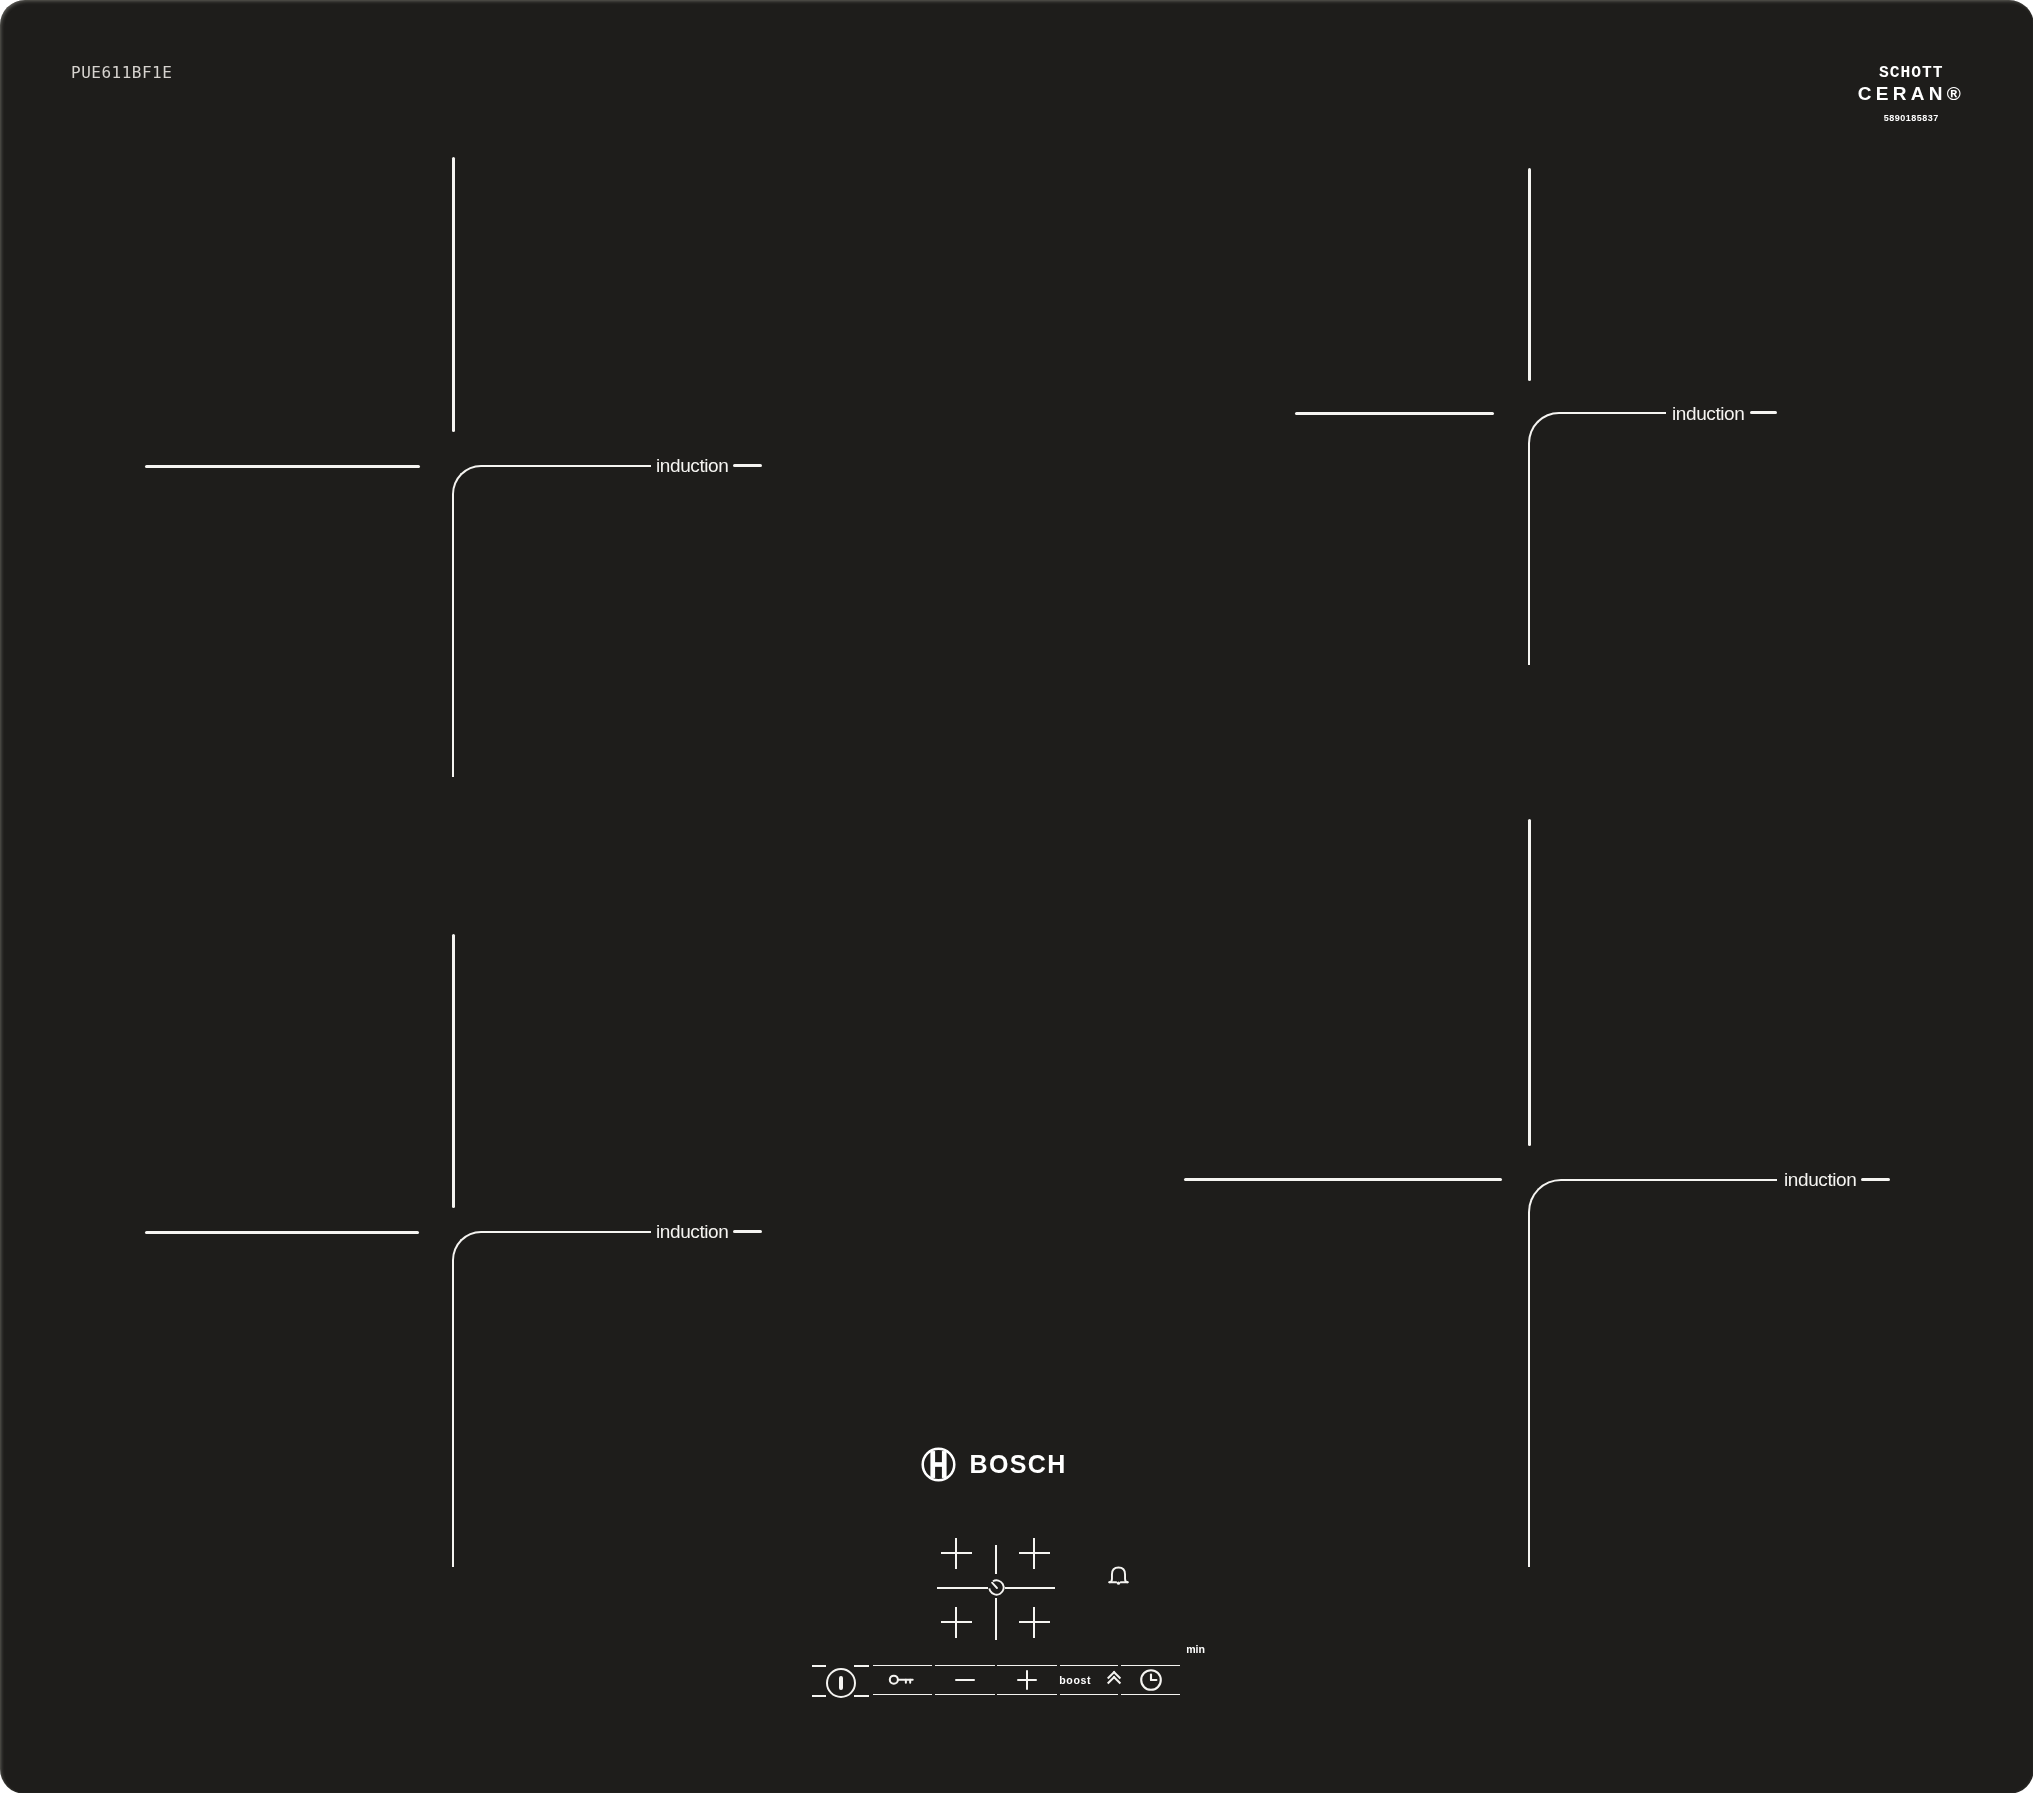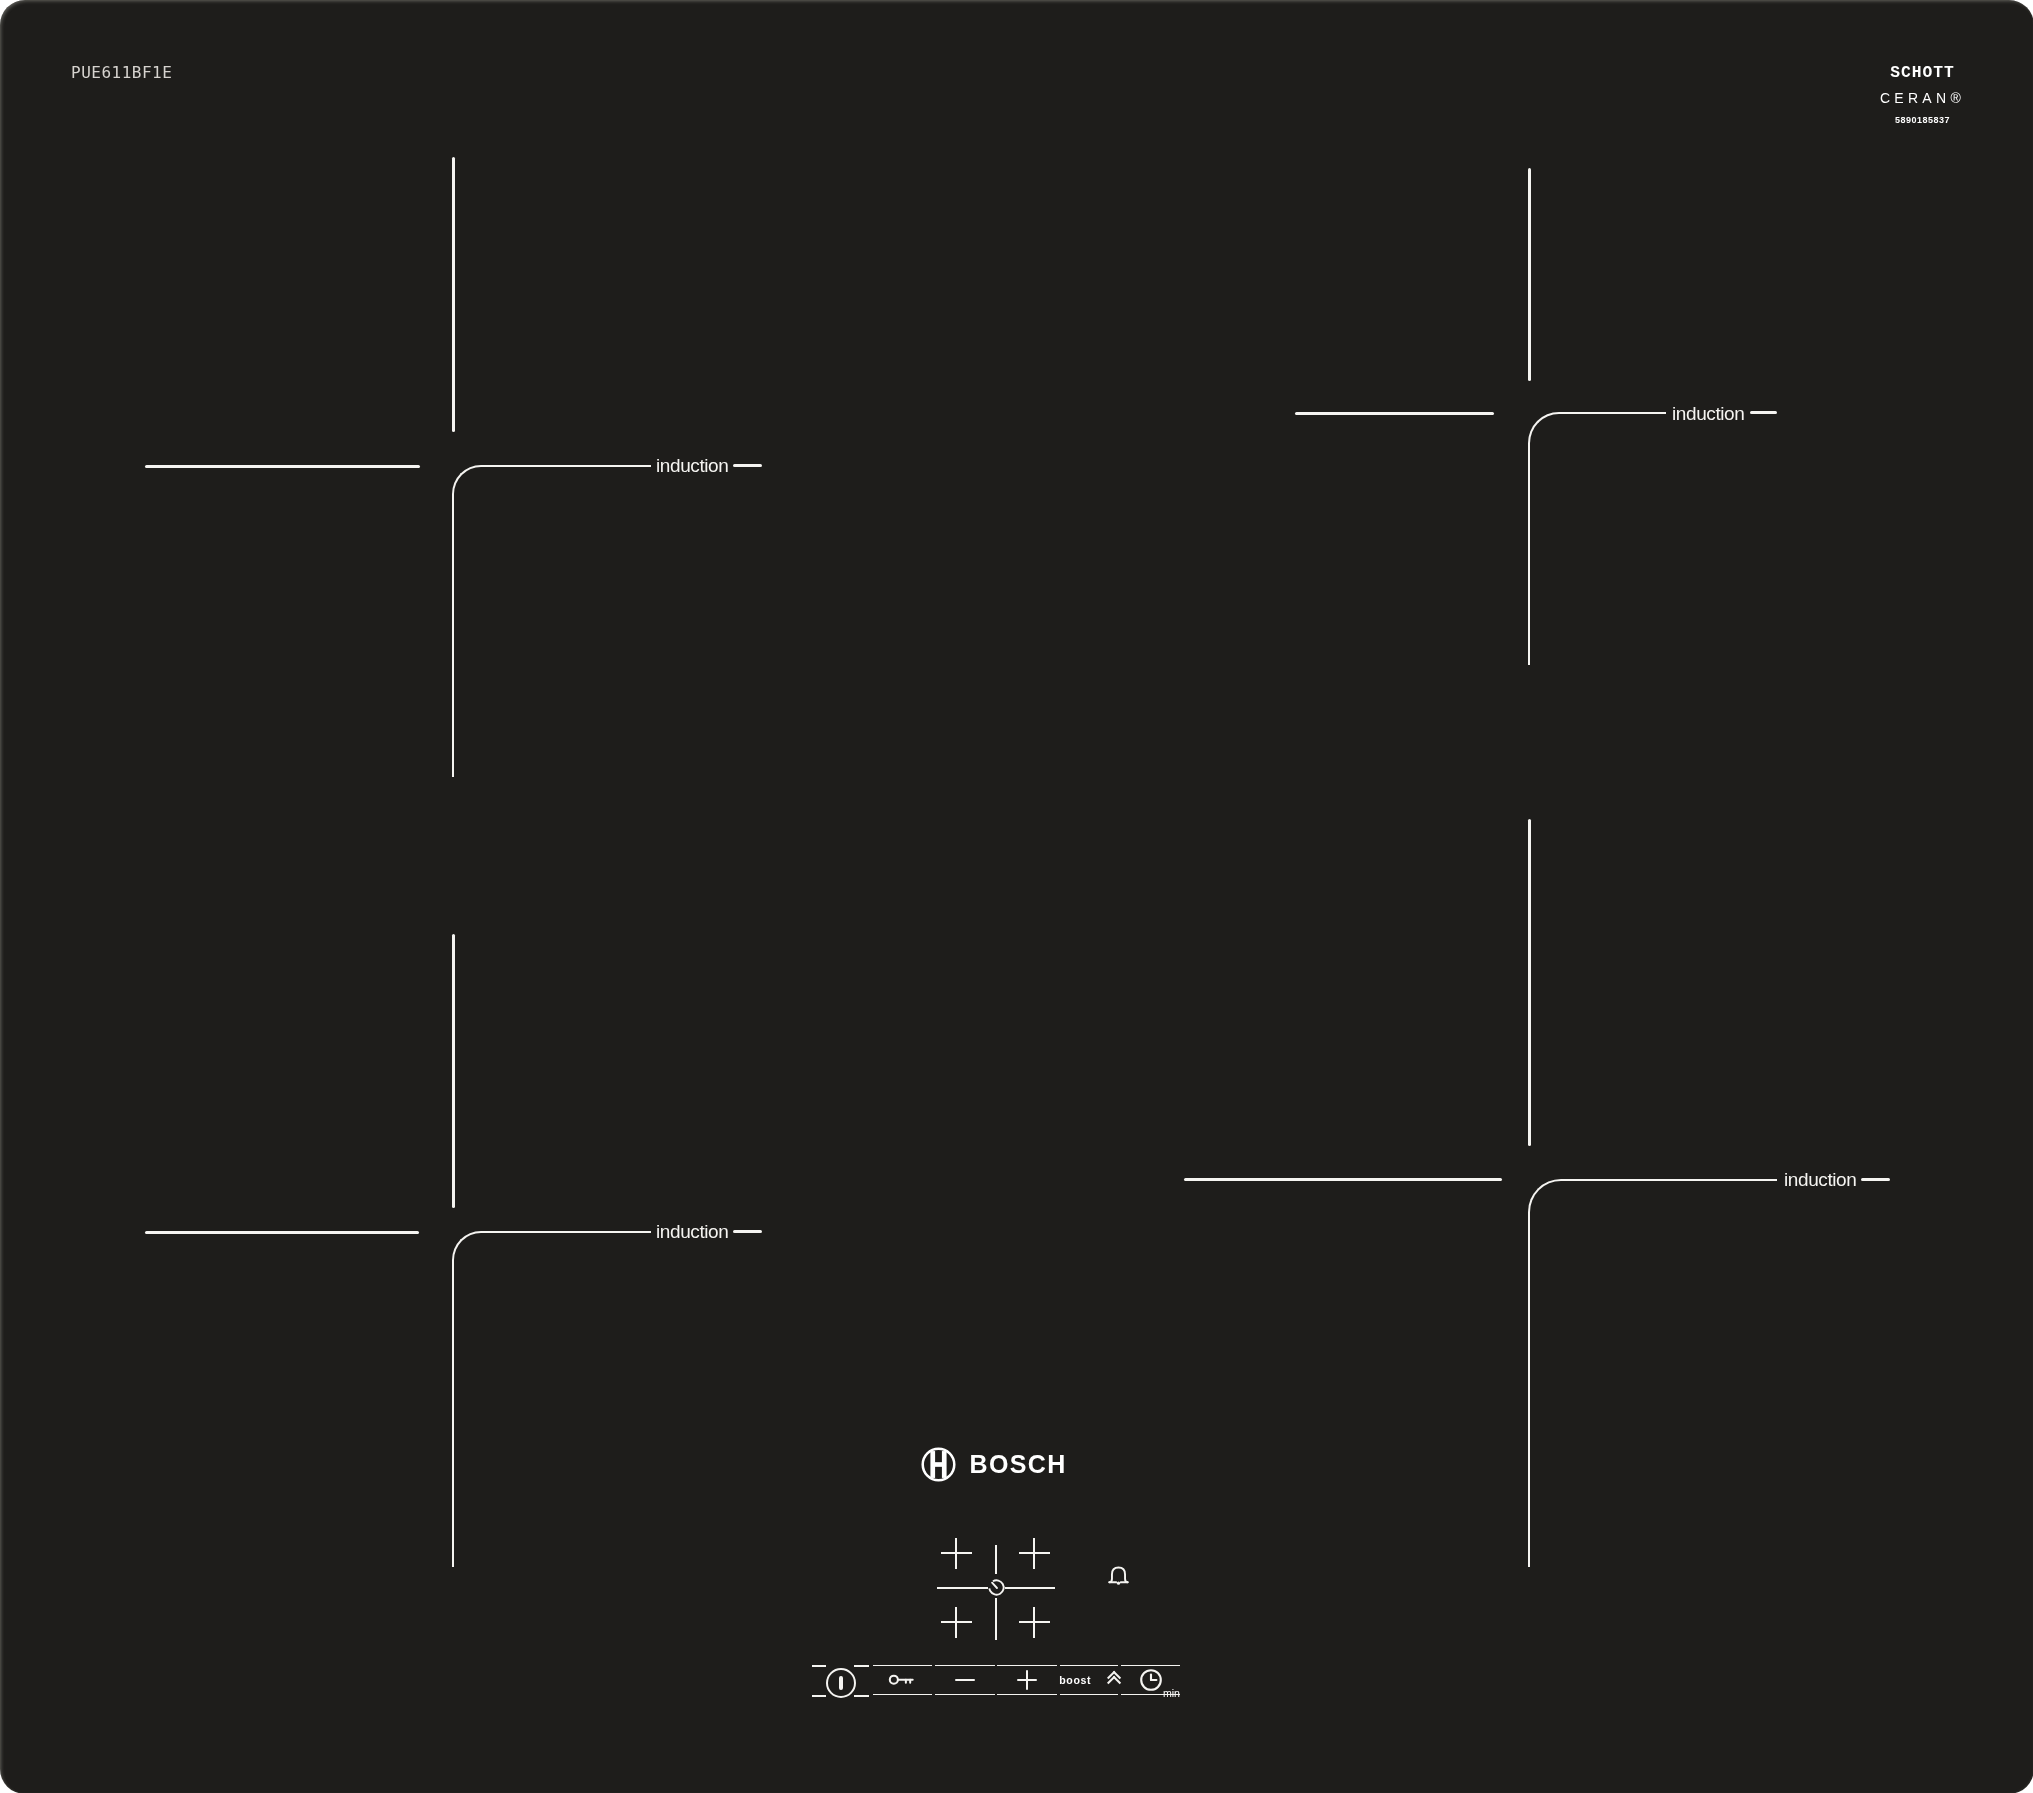--- a/index.html
+++ b/index.html
@@ -32,32 +32,32 @@
   
   .z4-v{left:1528px;top:819px;height:327px;}
   .z4-h{left:1184px;top:1178px;width:318px;}
   .z4-L{left:1528px;top:1179px;width:247px;height:386px;border-top-left-radius:33px;}
   .z4-t{left:1784px;top:1168px;}
   .z4-d{left:1861px;top:1178px;width:29px;}
   
   #model{left:71px;top:63px;color:var(--text_dim,#d6d3cf);font-family:"DejaVu Sans Mono",monospace;font-size:16px;letter-spacing:0.5px;}
   #schott{right:69px;top:65px;text-align:center;color:#fff;line-height:1;}
   #schott .l1{font-weight:bold;font-size:16.3px;letter-spacing:1px;font-family:Liberation Mono, monospace;}
-  #schott .l2{font-weight:normal;font-size:14px;letter-spacing:4.3px;margin-top:10px;}
+  #schott .l2{font-weight:bold;font-size:19px;letter-spacing:4.3px;margin-top:3px;}
   #schott .code{font-weight:bold;font-size:9px;letter-spacing:0.5px;margin-top:10.6px;}
   
   #bosch{left:920px;top:1446px;display:flex;align-items:center;gap:12.5px;text-align:right;}
   #bosch .word{color:#fff;font-weight:bold;font-size:25px;letter-spacing:1.4px;line-height:1;}
   
   .selcross-v{width:2.4px;background:var(--line,#f5f4f1);}
   .selcross-h{height:2.4px;background:var(--line,#f5f4f1);}
   .small-cross{position:absolute;width:33px;height:33px;}
   .small-cross .cv{position:absolute;left:15px;top:1px;width:2.3px;height:31px;background:var(--line,#f5f4f1);}
   .small-cross .ch{position:absolute;left:1px;top:15px;width:31px;height:2.3px;background:var(--line,#f5f4f1);}
-  #min-label{left:1145px;top:1643px;width:35px;text-align:right;color:#fff;font-size:10.6px;font-weight:normal;margin-top:44px;}
+  #min-label{left:1170px;top:1643px;width:35px;text-align:right;color:#fff;font-size:10.6px;font-weight:bold;}
   
   .cell{position:absolute;top:1665px;height:28px;border-top:1.9px solid var(--line,#f5f4f1);border-bottom:1.9px solid var(--line,#f5f4f1);display:flex;align-items:center;justify-content:center;}
   .cell.nob{border-top:none;border-bottom:none;}
   .stub{position:absolute;height:1.9px;background:var(--line,#f5f4f1);}
   .power-circle{position:absolute;left:826px;top:1668px;width:26px;height:26px;border:2.5px solid var(--line,#f5f4f1);border-radius:50%;background:var(--glass,#1e1d1b);display:flex;align-items:center;justify-content:center;}
   .power-bar{width:3.5px;height:14.4px;background:var(--line,#f5f4f1);border-radius:1.9px;}
   .minus-glyph{width:20px;height:2.9px;background:var(--line,#f5f4f1);border-radius:1.9px;}
   .plus-glyph{position:relative;width:20px;height:20px;}
   .plus-glyph:before{content:"";position:absolute;left:0;top:8.6px;width:20px;height:2.9px;background:var(--line,#f5f4f1);border-radius:1.9px;}
   .plus-glyph:after{content:"";position:absolute;left:8.6px;top:0;width:2.9px;height:20px;background:var(--line,#f5f4f1);border-radius:1.9px;}

